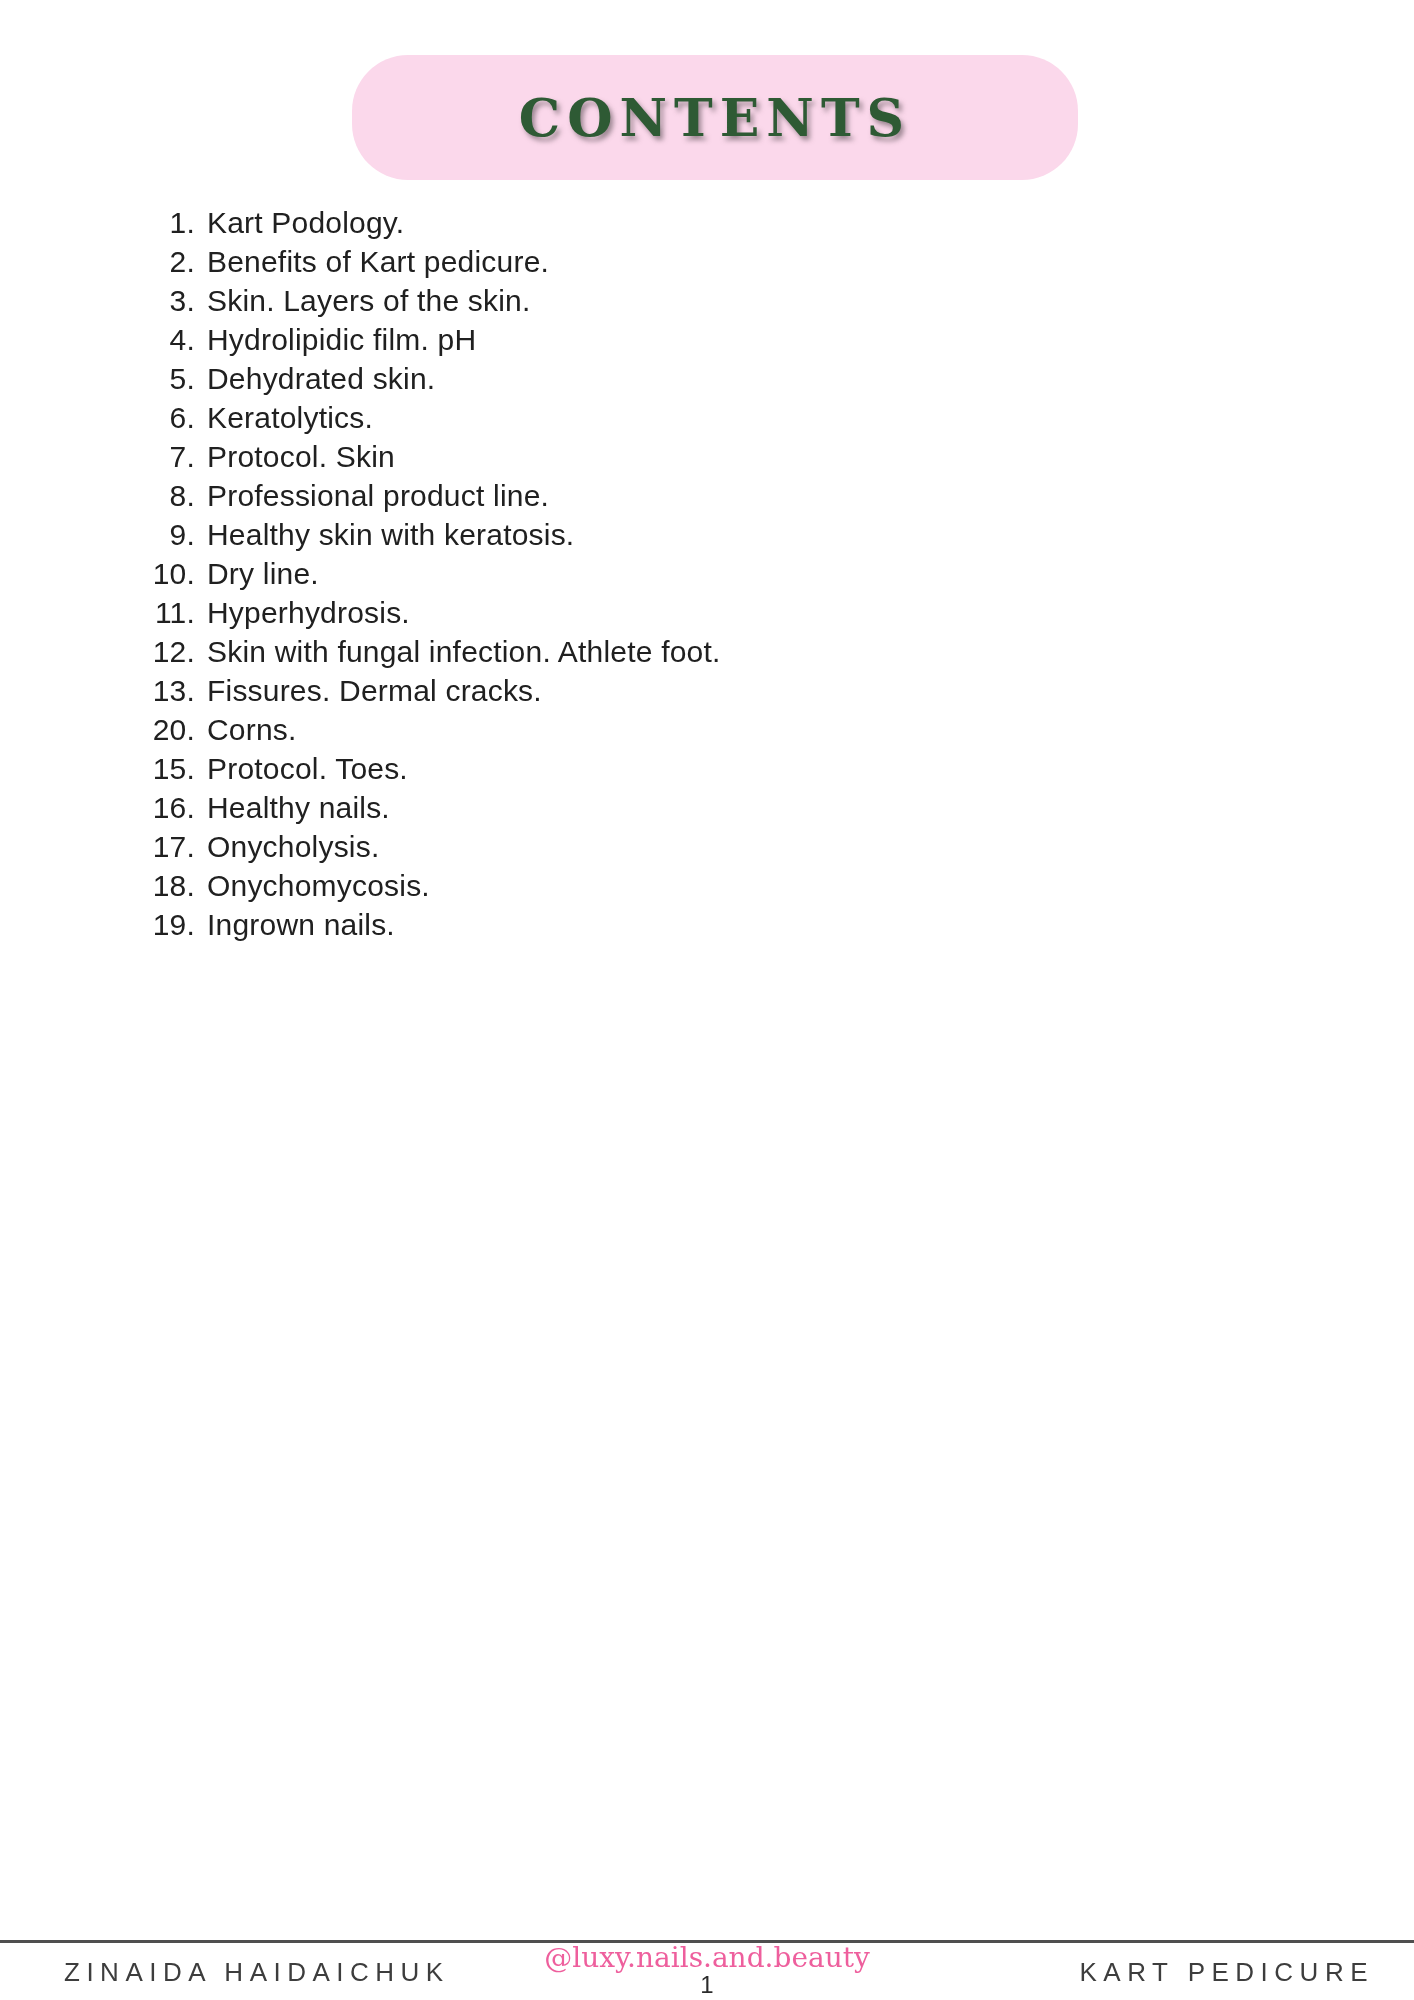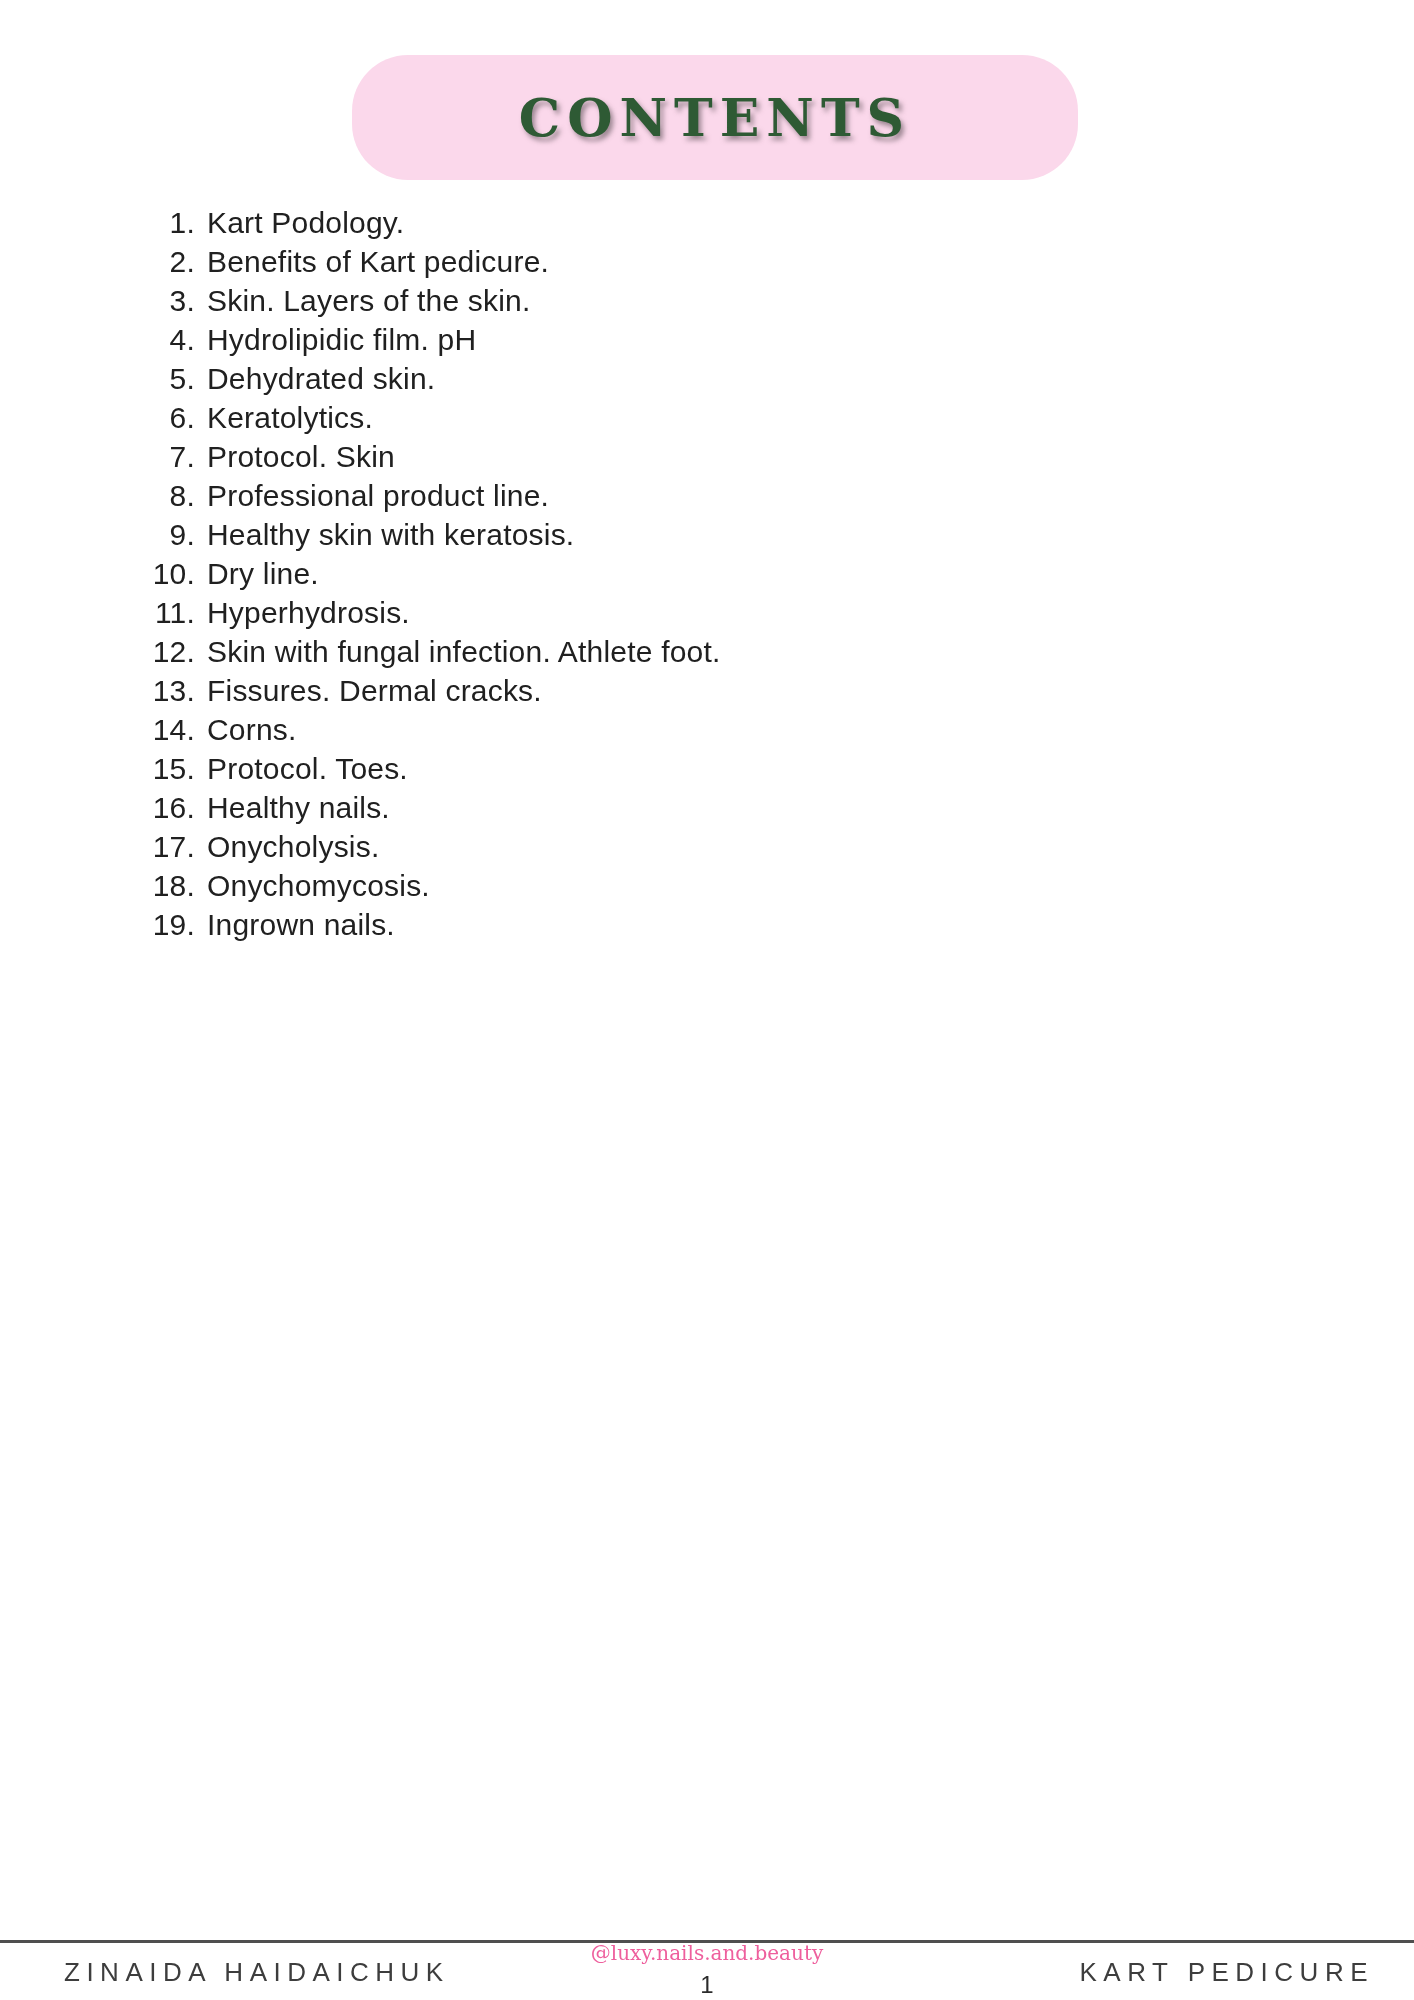--- a/index.html
+++ b/index.html
@@ -71,21 +71,21 @@
   .footer-author{
     position:absolute;left:64px;top:1957px;
     font-size:26px;letter-spacing:6.5px;
     color:var(--footer-text);
     white-space:nowrap;
   }
   .footer-handle{
     position:absolute;left:0;right:0;top:1941px;
     text-align:center;
     font-family:"DejaVu Serif",serif;
-    font-size:20px;
+    font-size:28px;
     color:var(--handle-pink);
     white-space:nowrap;
   }
   .footer-pagenum{
     position:absolute;left:0;right:0;top:1971px;
     text-align:center;
     font-size:24px;
     color:#2b2b2b;
   }
   .footer-brand{
@@ -151,21 +151,21 @@
       </li>
       <li>
         <span class="num">12.</span>
         <span class="label">Skin with fungal infection. Athlete foot.</span>
       </li>
       <li>
         <span class="num">13.</span>
         <span class="label">Fissures. Dermal cracks.</span>
       </li>
       <li>
-        <span class="num">14.</span>
+        <span class="num">20.</span>
         <span class="label">Corns.</span>
       </li>
       <li>
         <span class="num">15.</span>
         <span class="label">Protocol. Toes.</span>
       </li>
       <li>
         <span class="num">16.</span>
         <span class="label">Healthy nails.</span>
       </li>

